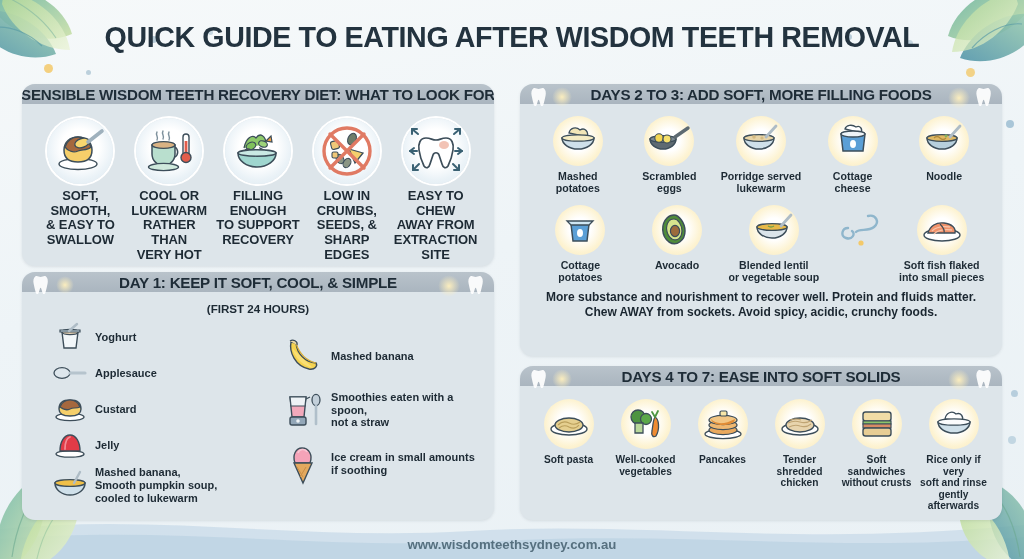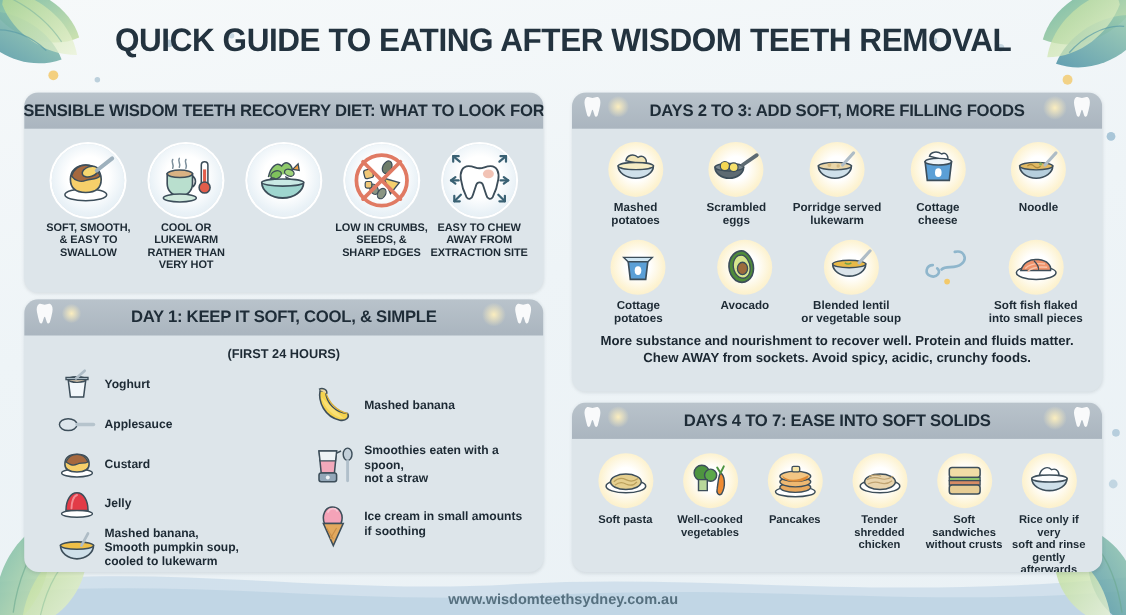--- a/index.html
+++ b/index.html
@@ -56,21 +56,21 @@
   .card {
     position: absolute;
     border-radius: 13px;
     background: #dde5ea;
     box-shadow: 0 1px 3px rgba(60,80,95,.13);
     overflow: hidden;
     z-index: 4;
   }
   .card-head {
     position: relative;
-    height: 33px;
+    height: 20px;
     background: linear-gradient(180deg, #b9c3cb 0%, #aab5bf 100%);
     display: flex;
     align-items: center;
     justify-content: center;
   }
   .card-head h2 {
     font-size: 15.2px;
     font-weight: 900;
     color: #1e2c37;
     letter-spacing: -0.25px;
@@ -109,21 +109,21 @@
   }
   .cap {
     font-weight: 700;
     color: #1d2a34;
     line-height: 1.13;
   }
 
   
   #card-look .tiles { padding: 6px 4px 0; }
   #card-look .circ { width: 66px; height: 66px; }
-  #card-look .cap { font-size: 10px; font-weight: 800; letter-spacing: -0.1px; }
+  #card-look .cap { font-size: 13px; font-weight: 800; letter-spacing: -0.1px; }
   #card-look .tile { width: 96px; }
 
   
   .subhead {
     text-align: center;
     font-size: 11.6px;
     font-weight: 700;
     color: #1d2a34;
     margin-top: 2px;
   }
@@ -296,20 +296,23 @@
             <path d="M12,20 C14,10 20,6 24,10 C28,4 34,8 34,16" fill="#8ec96a" stroke="#3d4e5a" stroke-width="1.3"></path>
             <ellipse cx="19" cy="18" rx="5" ry="3.5" fill="#7fc15c" stroke="#3d4e5a" stroke-width="1.2" transform="rotate(-25 19 18)"></ellipse>
             <ellipse cx="31" cy="16" rx="4.5" ry="3" fill="#9ed37a" stroke="#3d4e5a" stroke-width="1.2" transform="rotate(20 31 16)"></ellipse>
             <path d="M34,13 l5,-5 1,6 z" fill="#f0a046" stroke="#3d4e5a" stroke-width="1.2"></path>
             <circle cx="16" cy="24" r="3.2" fill="#e2605a" stroke="#3d4e5a" stroke-width="1.2"></circle>
             <path d="M28,20 l8,4 -6,4 z" fill="#f08c3e" stroke="#3d4e5a" stroke-width="1.2"></path>
             <path d="M6,25 h38 a19,14 0 0 1 -19,14 a19,14 0 0 1 -19,-14 Z" fill="#9fd6cf" stroke="#3d4e5a" stroke-width="1.6"></path>
             <ellipse cx="25" cy="25" rx="19" ry="3.2" fill="#c9e9e4" stroke="#3d4e5a" stroke-width="1.4"></ellipse>
           </svg>
         </div>
+        <div class="cap" style="white-space: pre-line;">FILLING ENOUGH
+TO SUPPORT
+RECOVERY</div>
       </div>
 
       <div class="tile">
         <div class="circ blue">
           <svg width="56" height="52" viewBox="0 0 56 52">
             <ellipse cx="33" cy="14" rx="4" ry="6" fill="#6e7d6a" stroke="#3d4e5a" stroke-width="1.1" transform="rotate(25 33 14)"></ellipse>
             <ellipse cx="21" cy="34" rx="3.5" ry="5" fill="#8a9583" stroke="#3d4e5a" stroke-width="1.1" transform="rotate(-30 21 34)"></ellipse>
             <ellipse cx="28" cy="38" rx="3.5" ry="5" fill="#8a9583" stroke="#3d4e5a" stroke-width="1.1" transform="rotate(30 28 38)"></ellipse>
             <rect x="12" y="16" width="8" height="8" rx="2" fill="#f0c878" stroke="#3d4e5a" stroke-width="1.1" transform="rotate(-14 16 20)"></rect>
             <rect x="13" y="27" width="6" height="6" rx="1.6" fill="#f0c878" stroke="#3d4e5a" stroke-width="1.1"></rect>

